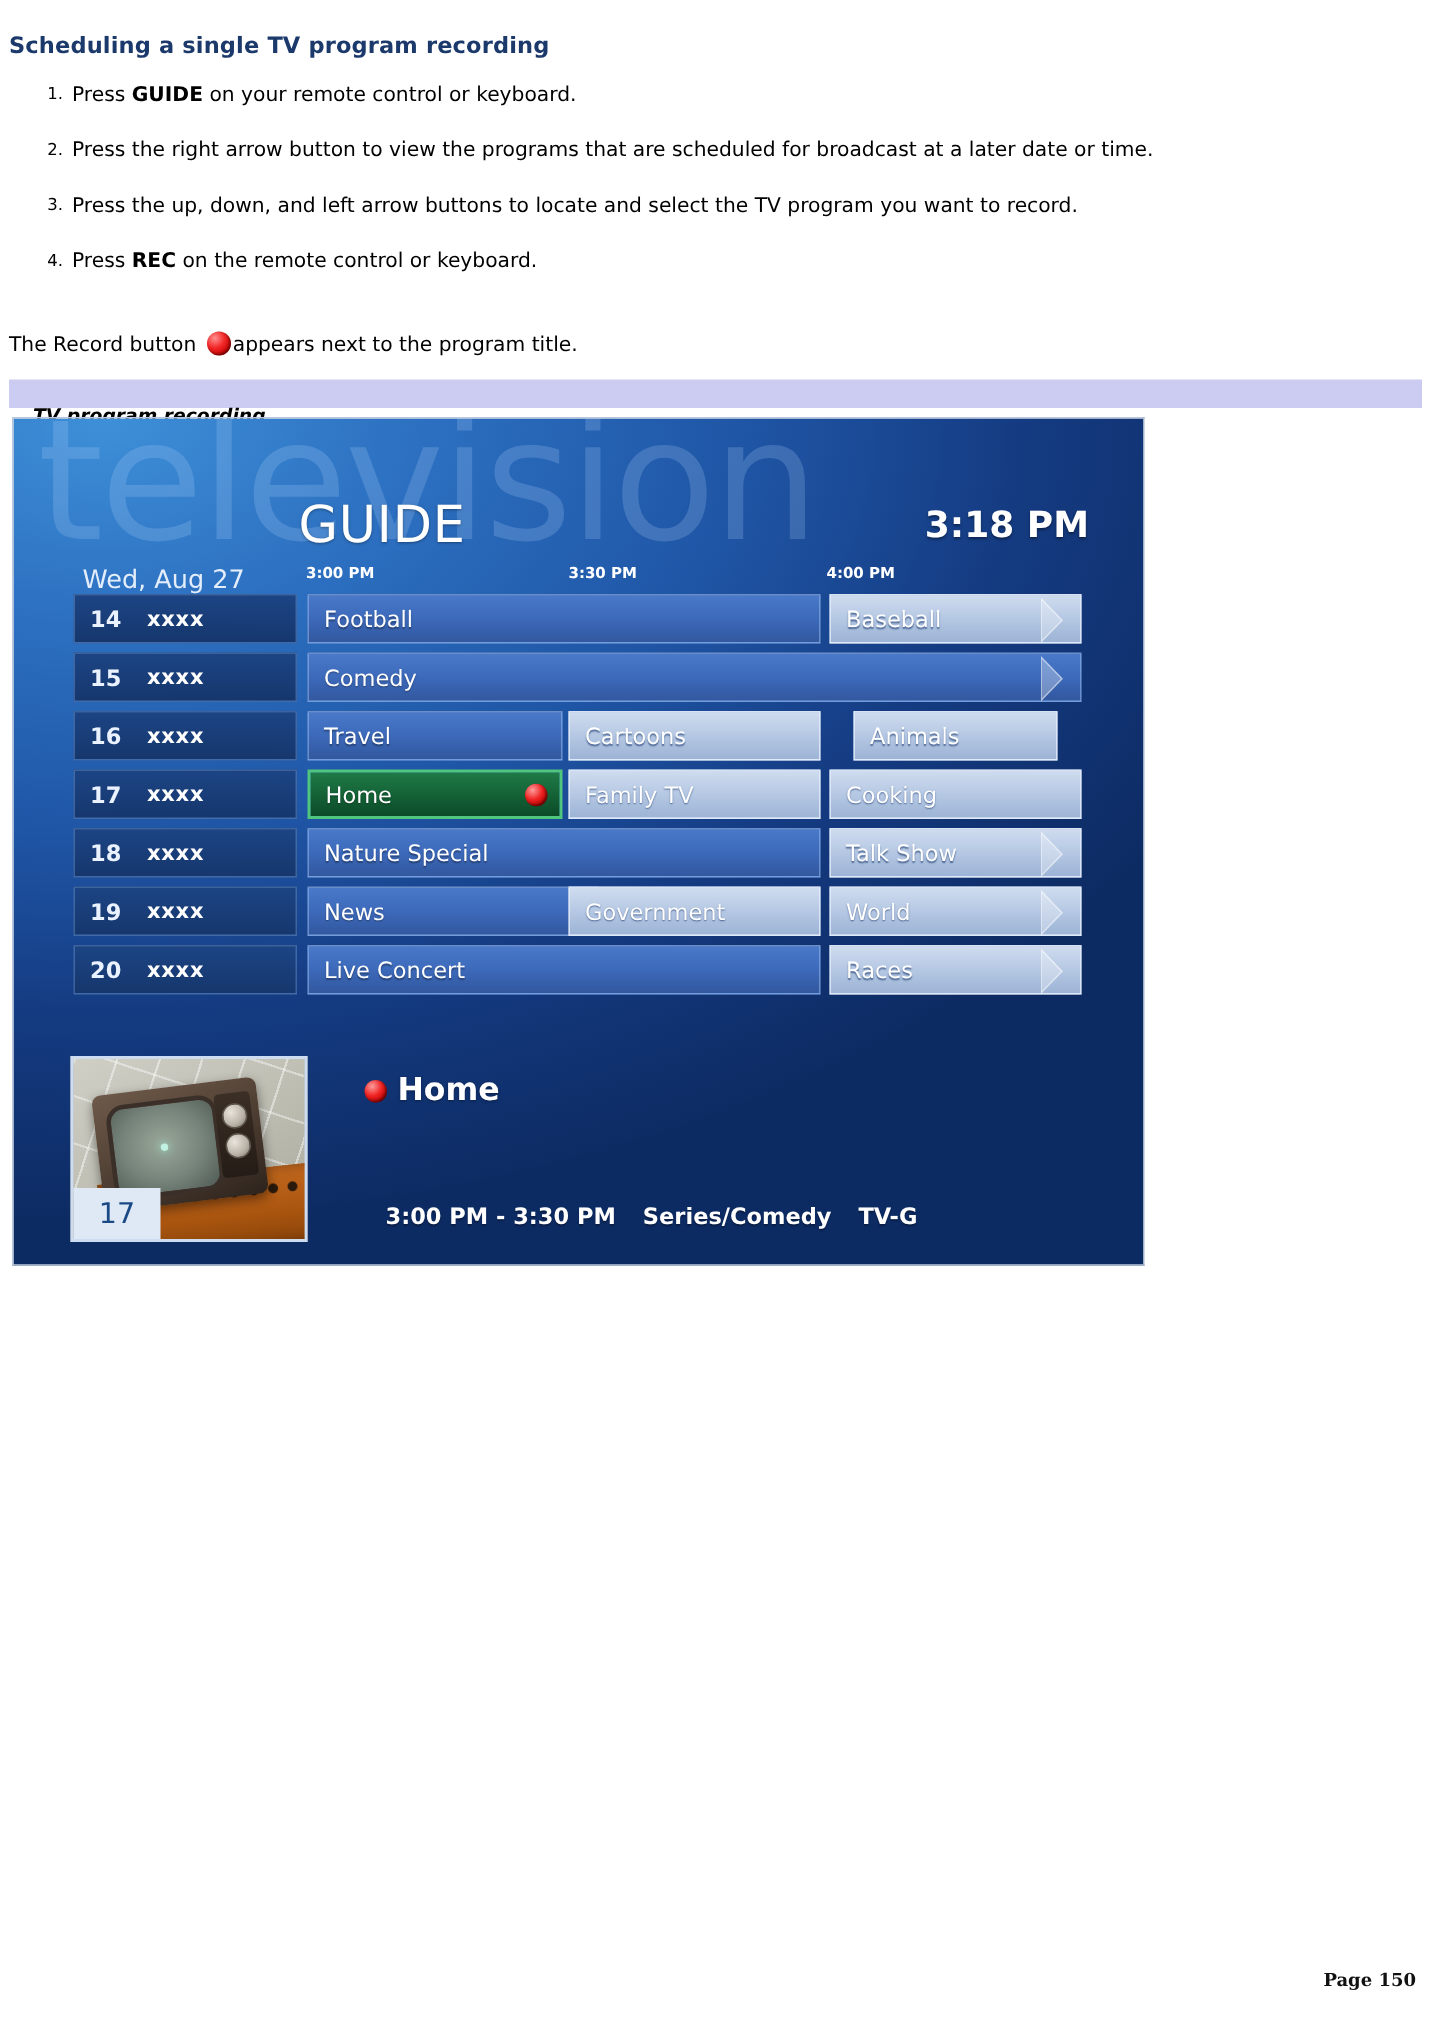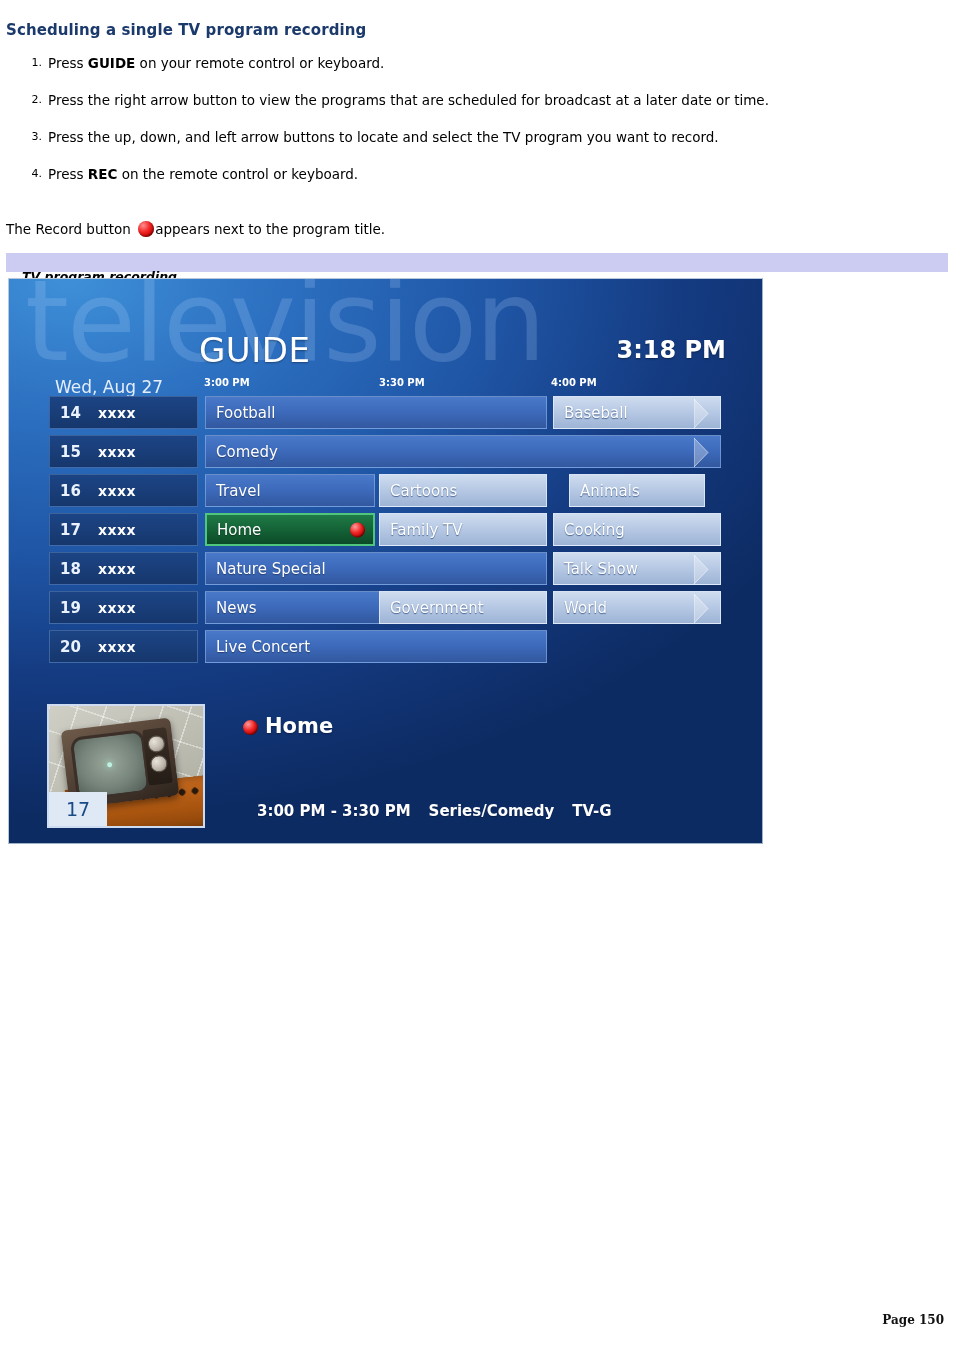--- a/index.html
+++ b/index.html
@@ -564,20 +564,28 @@
           </div>
         </div>
         <div class="grow">
           <div class="chan">
             <span class="num">20</span>
             <span class="call">xxxx</span>
           </div>
           <div class="cell blue" style="left: 156px; width: 342px;">
             <span class="lbl">Live Concert</span>
           </div>
+          <div class="cell light" style="left: 504px; width: 168px;">
+            <span class="lbl">Races</span>
+            <span class="arrow">
+              <svg width="26" height="33" viewBox="0 0 26 33">
+                <polygon points="0,2 14,16.5 0,31" fill="rgba(255,255,255,0.30)" stroke="rgba(255,255,255,0.55)" stroke-width="1"></polygon>
+              </svg>
+            </span>
+          </div>
         </div>
       </div>
 
     <div class="detail">
       <div class="thumb">
         <div class="floor"></div>
         <div class="mat"></div>
         <div class="tvbody">
           <div class="tvscreen"></div>
           <div class="tvpanel">

